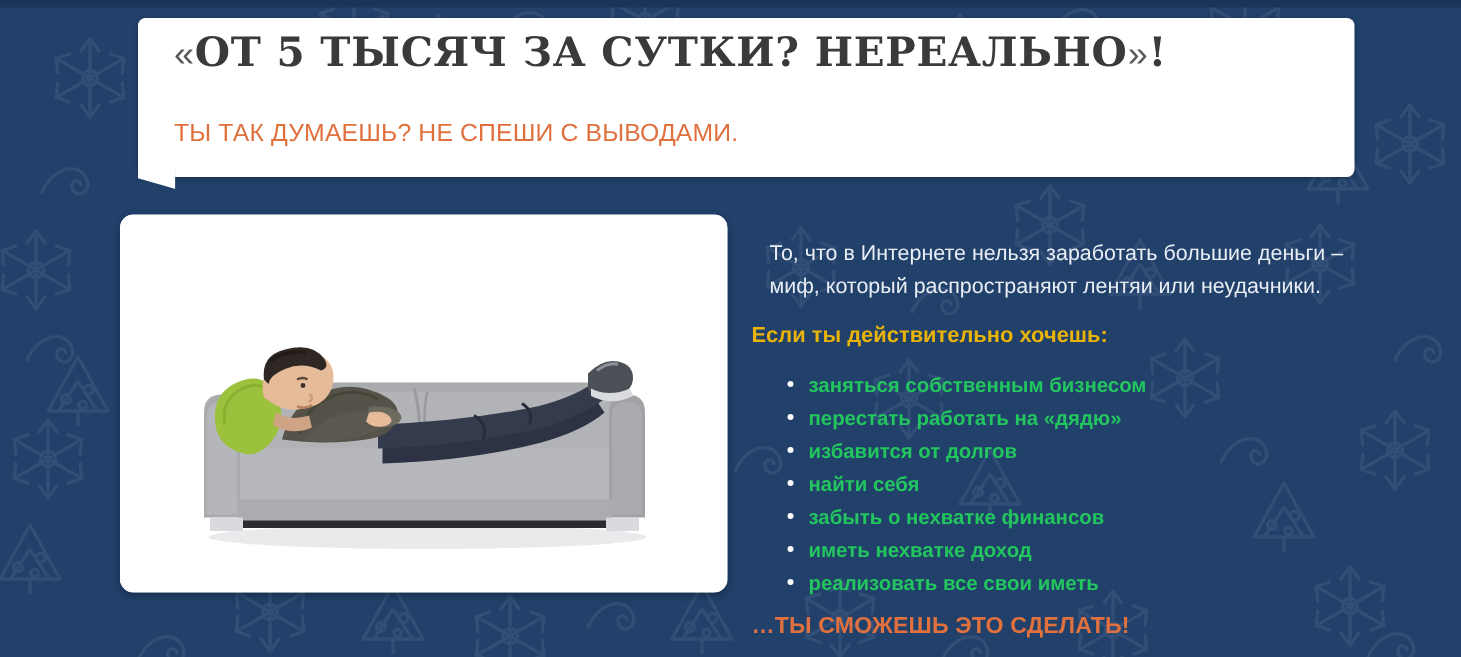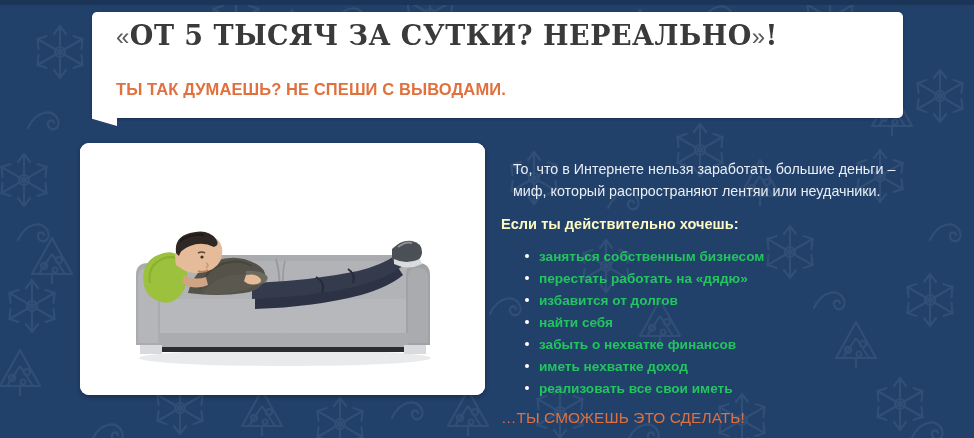--- a/index.html
+++ b/index.html
@@ -52,21 +52,21 @@
     font-size:27px;
     letter-spacing:.5px;
     color:#3a3a3a;
     white-space:nowrap;
   }
   .headline .guil{font-family:"Liberation Sans",sans-serif;font-weight:400;color:#5a5a5a;font-size:24px;}
   .subhead{
     position:absolute;left:116px;top:80px;
     margin:0;
     font-size:16.5px;
-    font-weight:700;
+    font-weight:400;
     color:#e0703e;
     letter-spacing:.1px;
     white-space:nowrap;
   }
   
   .photo-card{
     position:absolute;
     left:80px;top:143px;
     width:405px;height:252px;
     background:#ffffff;
@@ -83,21 +83,21 @@
   }
   .lead{
     margin:12px;
     color:#e9eef5;
     font-size:14.3px;
     line-height:1.55;
     font-weight:400;
   }
   .cta-question{
     margin:14px 0 0 0;
-    color:#fef9c3;
+    color:#eab308;
     font-size:14.6px;
     font-weight:700;
   }
   .wish-list{
     margin:14px 0 0 0;
     padding:0 0 0 38px;
     list-style:none;
     color:#22c55e;
     font-size:13.6px;
     font-weight:700;
@@ -107,21 +107,21 @@
   .wish-list li::before{
     content:"";
     position:absolute;left:-14px;top:8px;
     width:4px;height:4px;border-radius:50%;
     background:#ffffff;
   }
   .closer{
     margin:9px 0 16px 0;
     color:#e0703e;
     font-size:15.4px;
-    font-weight:400;
+    font-weight:700;
     letter-spacing:.1px;
   }
 </style>
 </head>
 <body>
 
 <div id="stage">
 
   <div class="pattern">
     <svg viewBox="0 0 974 438" preserveAspectRatio="none" aria-hidden="true">

